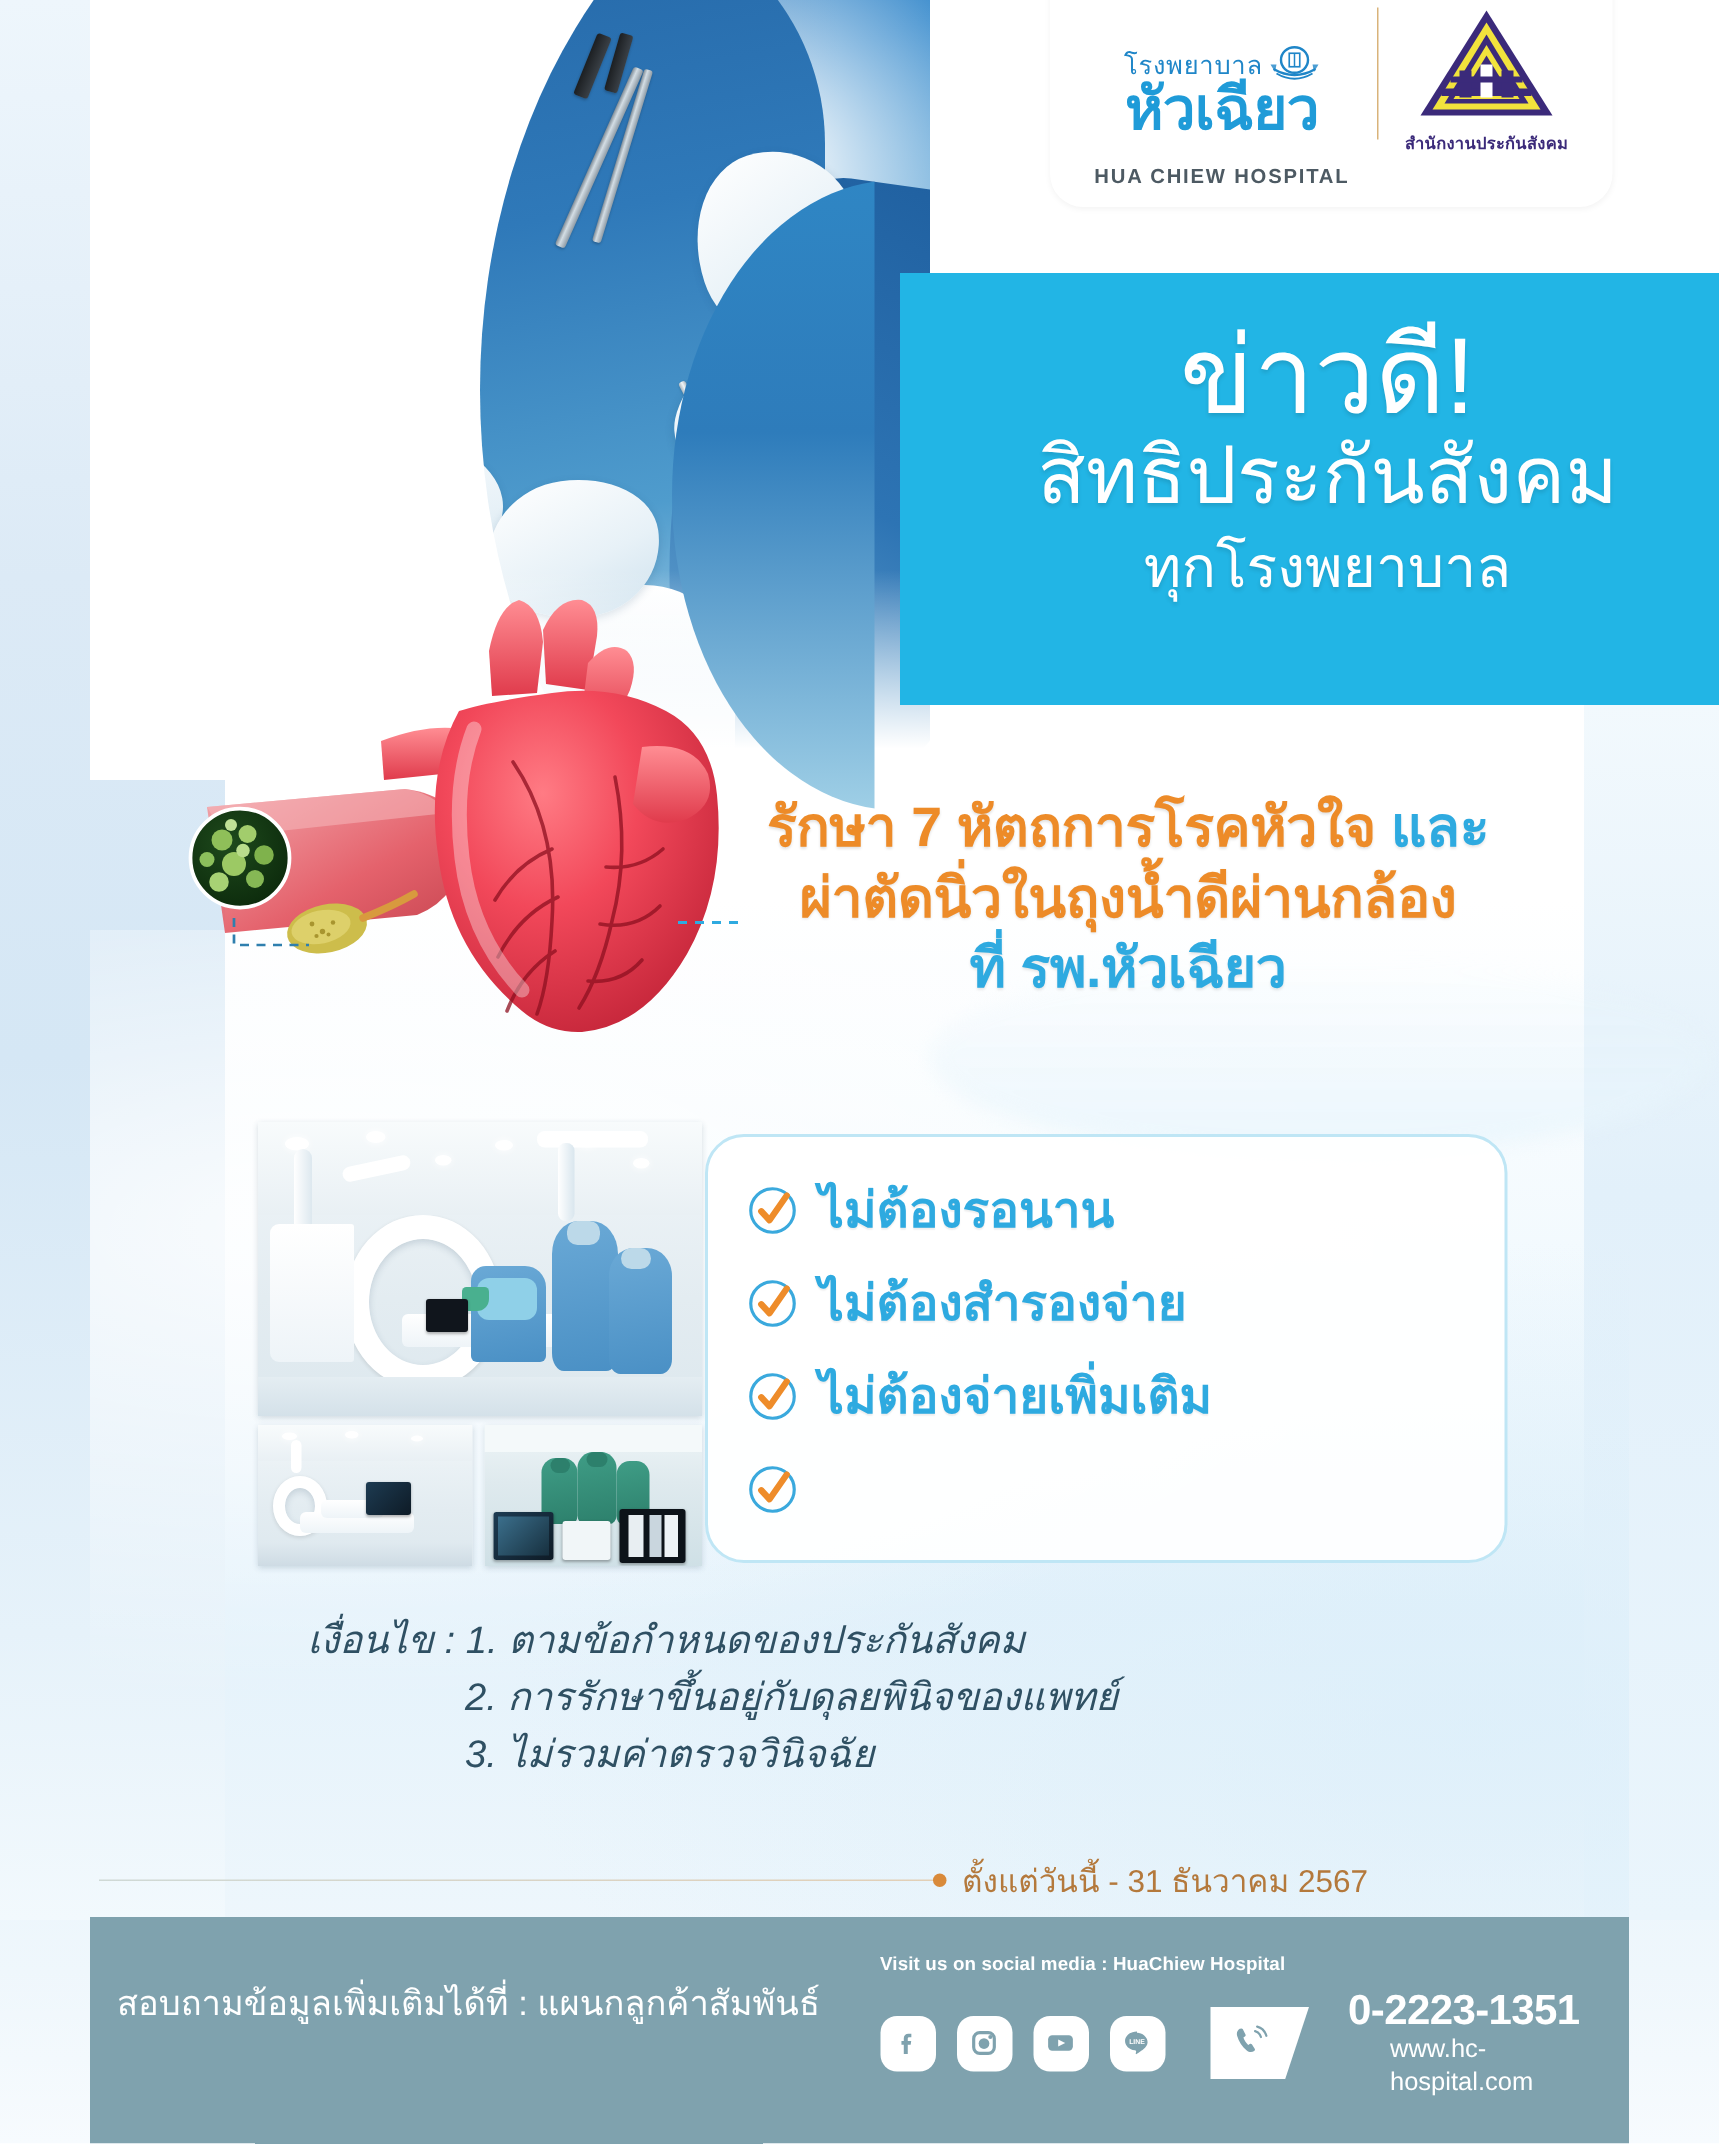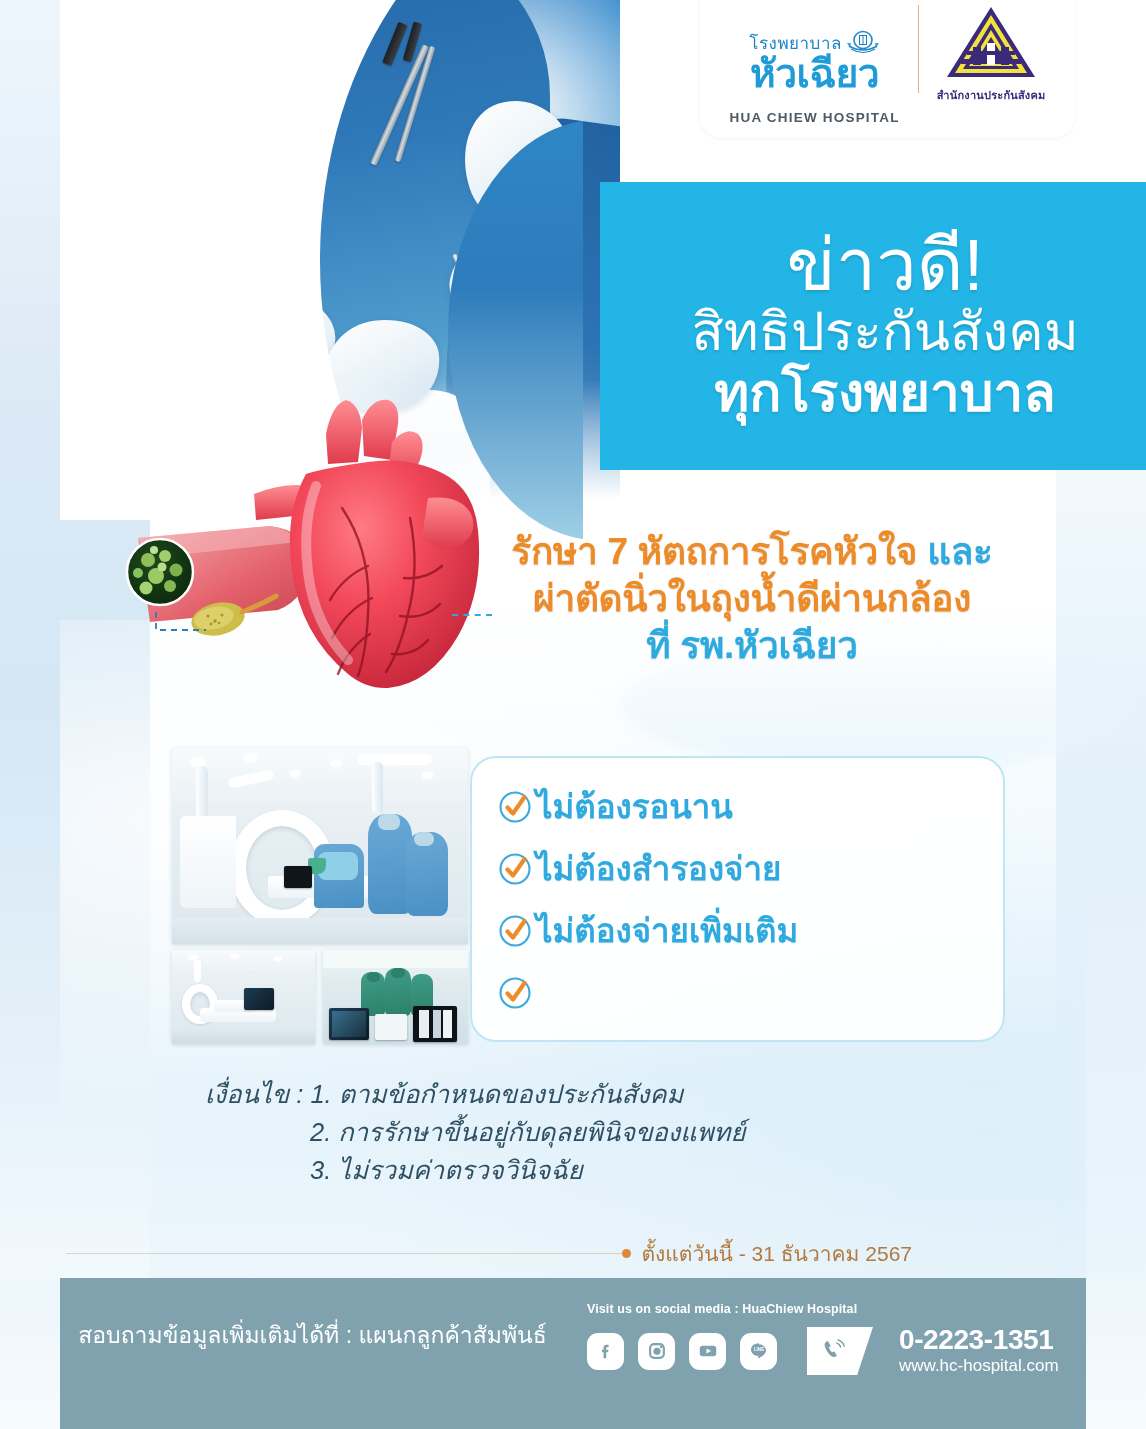--- a/index.html
+++ b/index.html
@@ -145,31 +145,31 @@
     background:#22b5e5; z-index:4;
   }
   .banner-arc {
     position:absolute; left:448px; top:120px; width:300px; height:420px;
     border-radius:50%;
     background:linear-gradient(180deg,#2f86c4 0%,#2e7cbb 40%,#9fcfe6 100%);
     z-index:5;
     clip-path:inset(0 55% 0 0);
   }
   .headline {
-    position:absolute; left:600px; top:182px; width:546px; height:288px;
+    position:absolute; left:600px; top:168px; width:546px; height:288px;
     z-index:7; color:#ffffff; text-align:center;
     display:flex; flex-direction:column; justify-content:center;
     padding-left:24px;
   }
   .hl-1 {
     font-size:72px; line-height:74px; font-weight:400;
     text-shadow:0 2px 3px rgba(0,0,0,0.12);
   }
   .hl-2 { font-size:53px; line-height:60px; font-weight:400; text-shadow:0 2px 3px rgba(0,0,0,0.12); }
-  .hl-3 { font-size:53px; line-height:62px; font-weight:700; text-shadow:0 2px 3px rgba(0,0,0,0.12); }
+  .hl-3 { font-size:38px; line-height:62px; font-weight:400; text-shadow:0 2px 3px rgba(0,0,0,0.12); }
 
   
   .anat { position:absolute; left:110px; top:390px; width:400px; height:350px; z-index:8; }
 
   
   .subhead {
     position:absolute; left:452px; top:528px; width:600px; z-index:9;
     text-align:center;
   }
   .sh-line { font-size:37px; line-height:47px; font-weight:700; letter-spacing:-0.3px; }
@@ -227,21 +227,21 @@
 
   
   .card {
     position:absolute; left:470px; top:756px; width:535px; height:286px;
     background:rgba(255,255,255,0.92);
     border:2px solid #bfe6f5;
     border-radius:26px;
     z-index:8;
     padding:18px 0 0 26px;
   }
-  .benefit { display:flex; align-items:center; gap:4px; height:62px; }
+  .benefit { display:flex; align-items:center; gap:14px; height:62px; }
   .chk { width:34px; height:34px; flex:0 0 34px; }
   .benefit-label {
     font-size:33px; line-height:36px; font-weight:700; color:#2eaae0;
     text-shadow:0 1px 1px rgba(0,0,0,0.07);
   }
 
   
   .cond { position:absolute; left:205px; top:1075px; width:760px; z-index:8; }
   .cond-line {
     font-size:25.5px; line-height:38px; color:#2f5063; font-weight:400;font-style:italic;
@@ -599,19 +599,19 @@
         </span>
         <span class="phone-chip">
           <svg viewBox="0 0 32 28" width="30" height="26">
             <path d="M7 5.5c-1.4 1.4-1.8 3.4-.7 5.4 1.9 3.6 5.2 7 8.9 8.8 2 1 4 .6 5.3-.8.5-.5.5-1.2 0-1.7l-2.5-2.5c-.5-.5-1.2-.5-1.7 0l-.9.9c-1.8-1-3.5-2.7-4.5-4.5l.9-.9c.5-.5.5-1.2 0-1.7L9.3 5.4c-.5-.5-1.3-.5-1.8 0z" fill="#7fa2ae" transform="rotate(12 16 14)"></path>
             <path d="M20 5.5c2 .6 3.6 2.2 4.2 4.2" fill="none" stroke="#7fa2ae" stroke-width="1.6" stroke-linecap="round"></path>
             <path d="M21.5 2.2c3.2.9 5.7 3.4 6.6 6.6" fill="none" stroke="#7fa2ae" stroke-width="1.6" stroke-linecap="round"></path>
           </svg>
         </span>
         <span class="phone-block">
           <span class="ph-num" style="display:block;">0-2223-1351</span>
-          <span class="ph-web" style="display:block;">www.hc-hospital.com</span>
+          <span class="ph-web" style="display:block;margin-left:28px;">www.hc-hospital.com</span>
         </span>
       </div>
     </div>
   </div>
 
 </div>
 
 </body></html>

